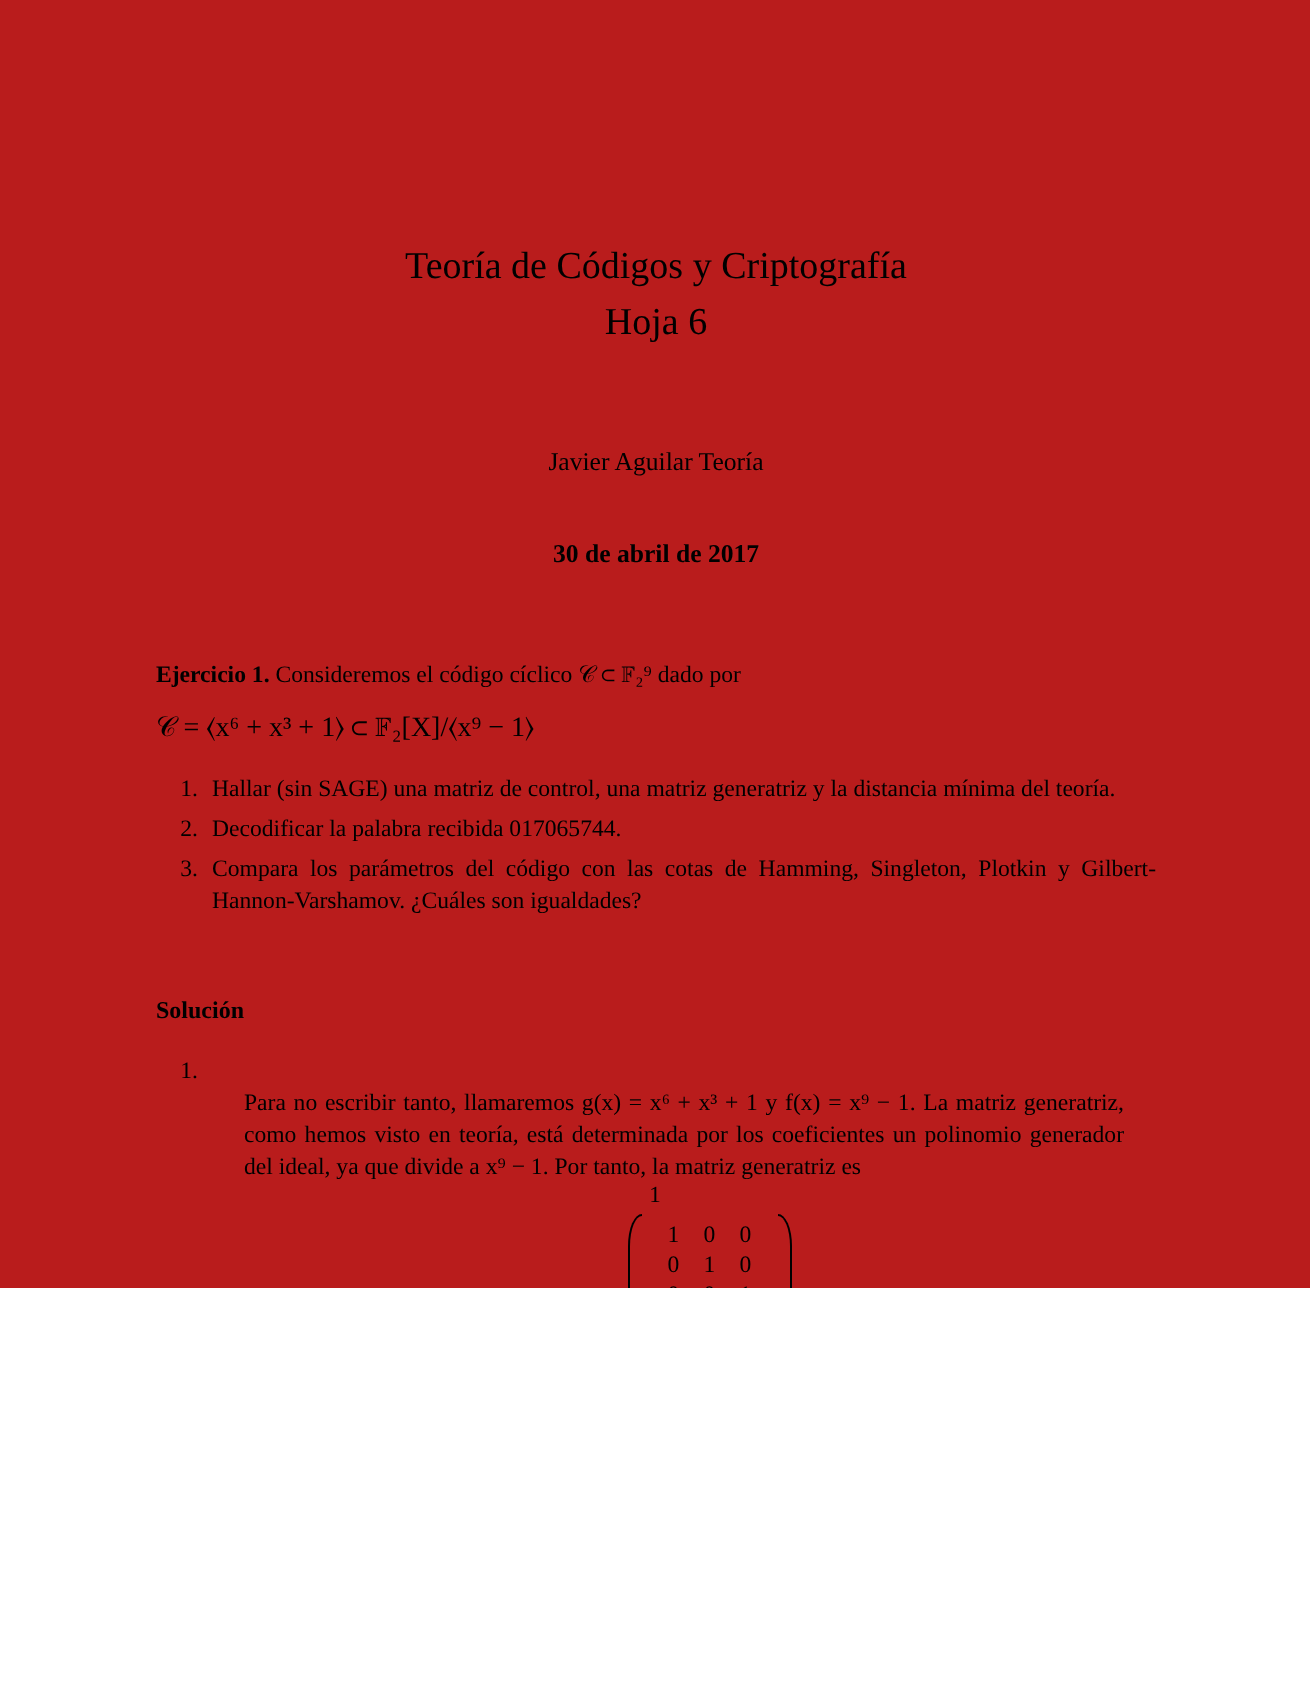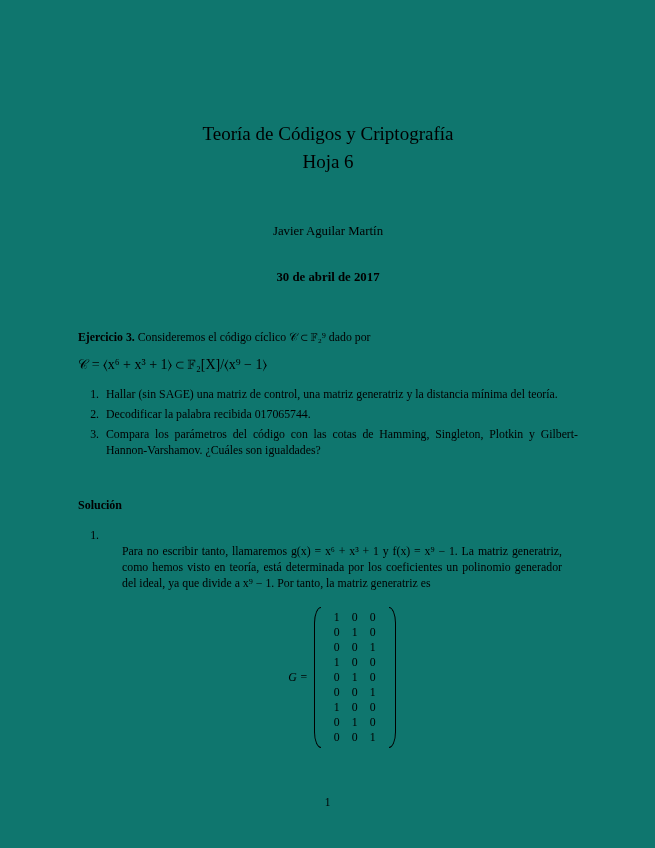--- a/index.html
+++ b/index.html
@@ -5,22 +5,22 @@
   html, body { margin: 0; padding: 0; }
   body {
     width: 655px; height: 848px;
     background: #ffffff;
     font-family: "Liberation Serif", serif;
     color: #000;
     -webkit-font-smoothing: antialiased;
   }
   .page {
     position: relative;
-    width: 655px; height: 848px;
-    background: #0f766e;
+    width: 655px; height: 644px;
+    background: #b91c1c;
     overflow: hidden;
   }
   .content {
     position: absolute;
     left: 78px; top: 0;
     width: 500px;
   }
   .title-block { margin-top: 120px; text-align: center; }
   .title-line { font-size: 19px; line-height: 28px; }
   .author { margin-top: 48px; text-align: center; font-size: 12.8px; }
@@ -90,25 +90,25 @@
 <body>
 
 <div class="page">
   <div class="content">
 
     <div class="title-block">
       <div class="title-line">Teoría de Códigos y Criptografía</div>
       <div class="title-line">Hoja 6</div>
     </div>
 
-    <div class="author">Javier Aguilar Martín</div>
+    <div class="author">Javier Aguilar Teoría</div>
     <div class="date">30 de abril de 2017</div>
 
     <p class="exercise-head">
-      <span class="bold">Ejercicio 3.</span>
+      <span class="bold">Ejercicio 1.</span>
       <span>Consideremos el código cíclico 𝒞 ⊂ 𝔽₂⁹ dado por</span>
     </p>
 
     <div class="display-math">𝒞 = ⟨x⁶ + x³ + 1⟩ ⊂ 𝔽₂[X]/⟨x⁹ − 1⟩</div>
 
     <div class="enum">
       <div class="enum-item">
         <span class="enum-num">1.</span>
         <span class="enum-text">Hallar (sin SAGE) una matriz de control, una matriz generatriz y la distancia mínima del teoría.</span>
       </div>

